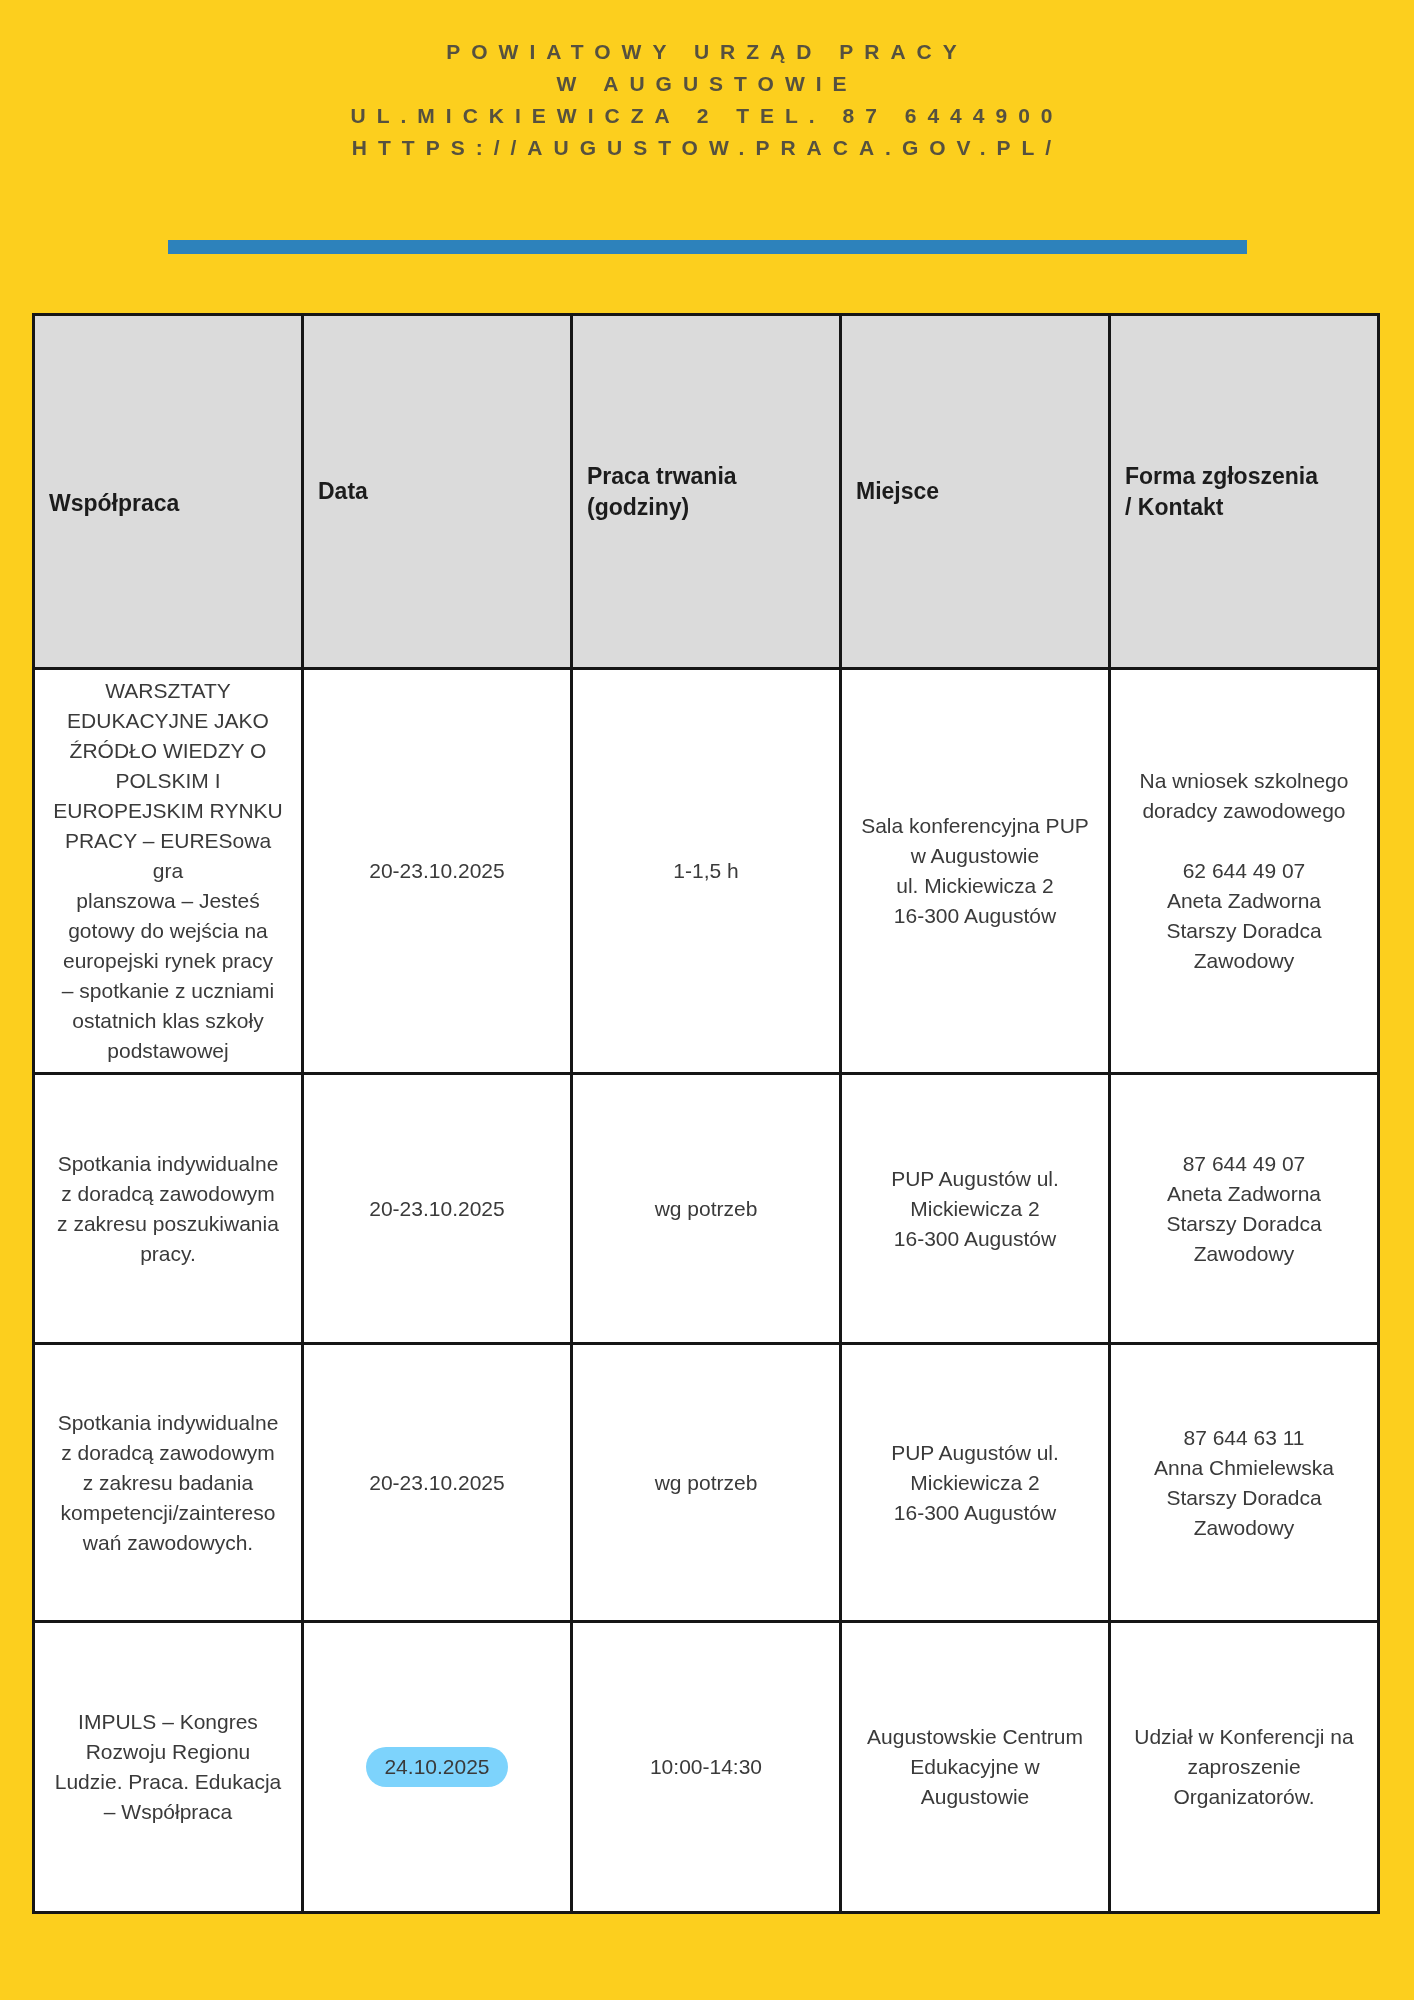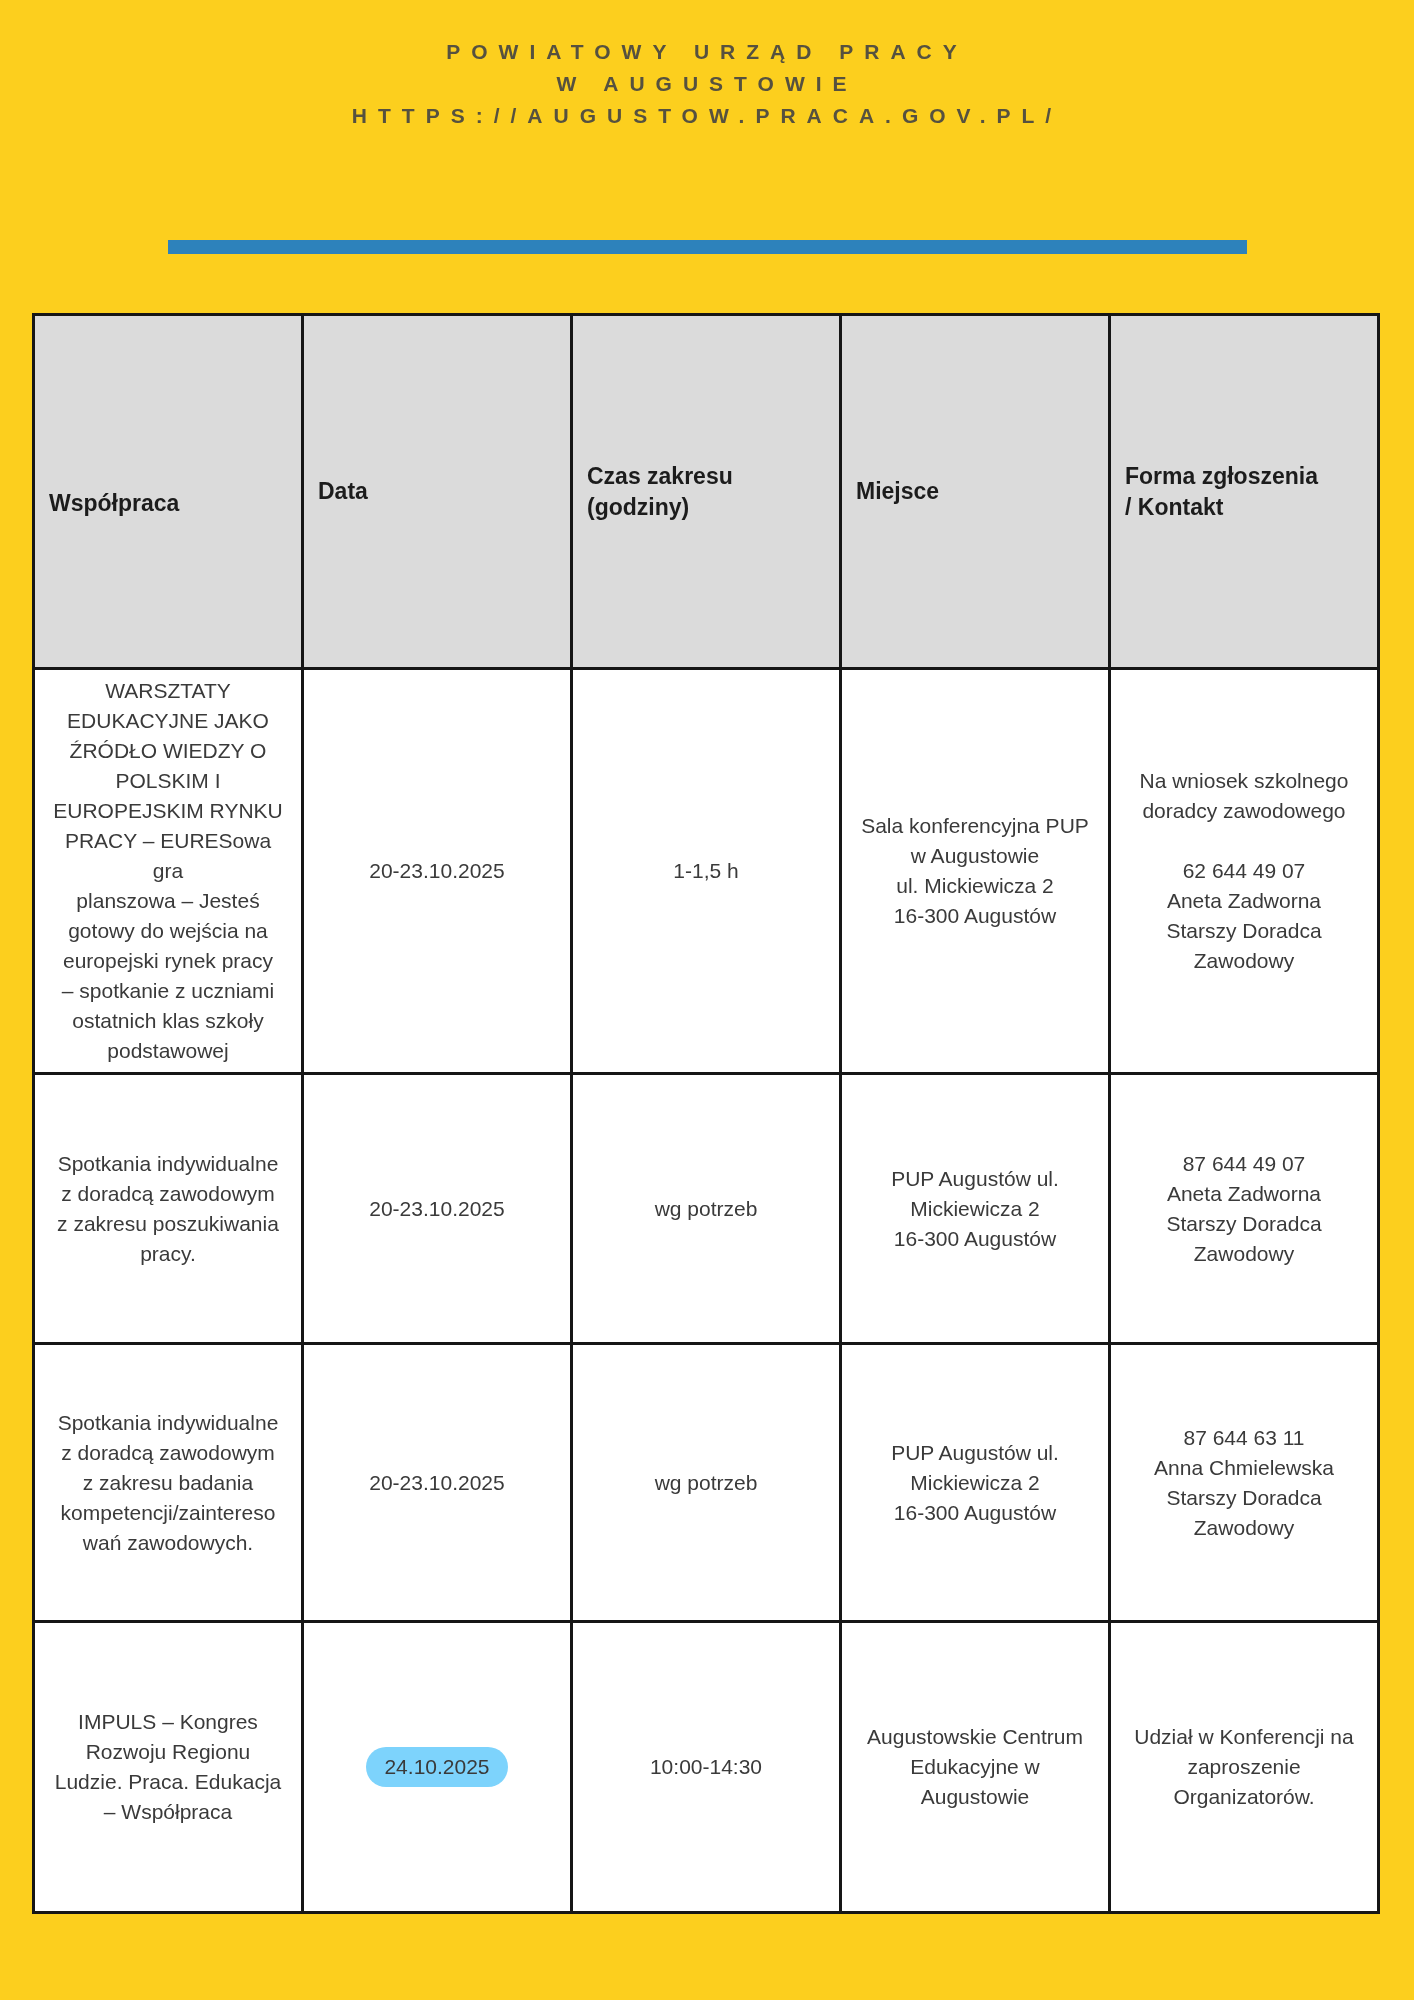--- a/index.html
+++ b/index.html
@@ -87,38 +87,39 @@
   }
 </style>
 </head>
 <body>
 
 <div class="page">
 
   <div class="org-header">
     <div>POWIATOWY URZĄD PRACY</div>
     <div>W AUGUSTOWIE</div>
+    <div>UL.MICKIEWICZA 2 TEL. 87 6444900</div>
     <div>HTTPS://AUGUSTOW.PRACA.GOV.PL/</div>
   </div>
 
   <div class="accent-bar"></div>
 
   <table class="schedule">
     <colgroup>
       <col>
         <col>
         <col>
         <col>
         <col>
     </colgroup>
     <thead>
       <tr class="head-row">
         <th><span class="label-offset">Współpraca</span></th>
         <th><span>Data</span></th>
-        <th><span>Czas zakresu
+        <th><span>Praca trwania
 (godziny)</span></th>
         <th><span>Miejsce</span></th>
         <th><span>Forma zgłoszenia
 / Kontakt</span></th>
       </tr>
     </thead>
     <tbody>
       <tr class="row-1">
         <td>WARSZTATY
 EDUKACYJNE JAKO

